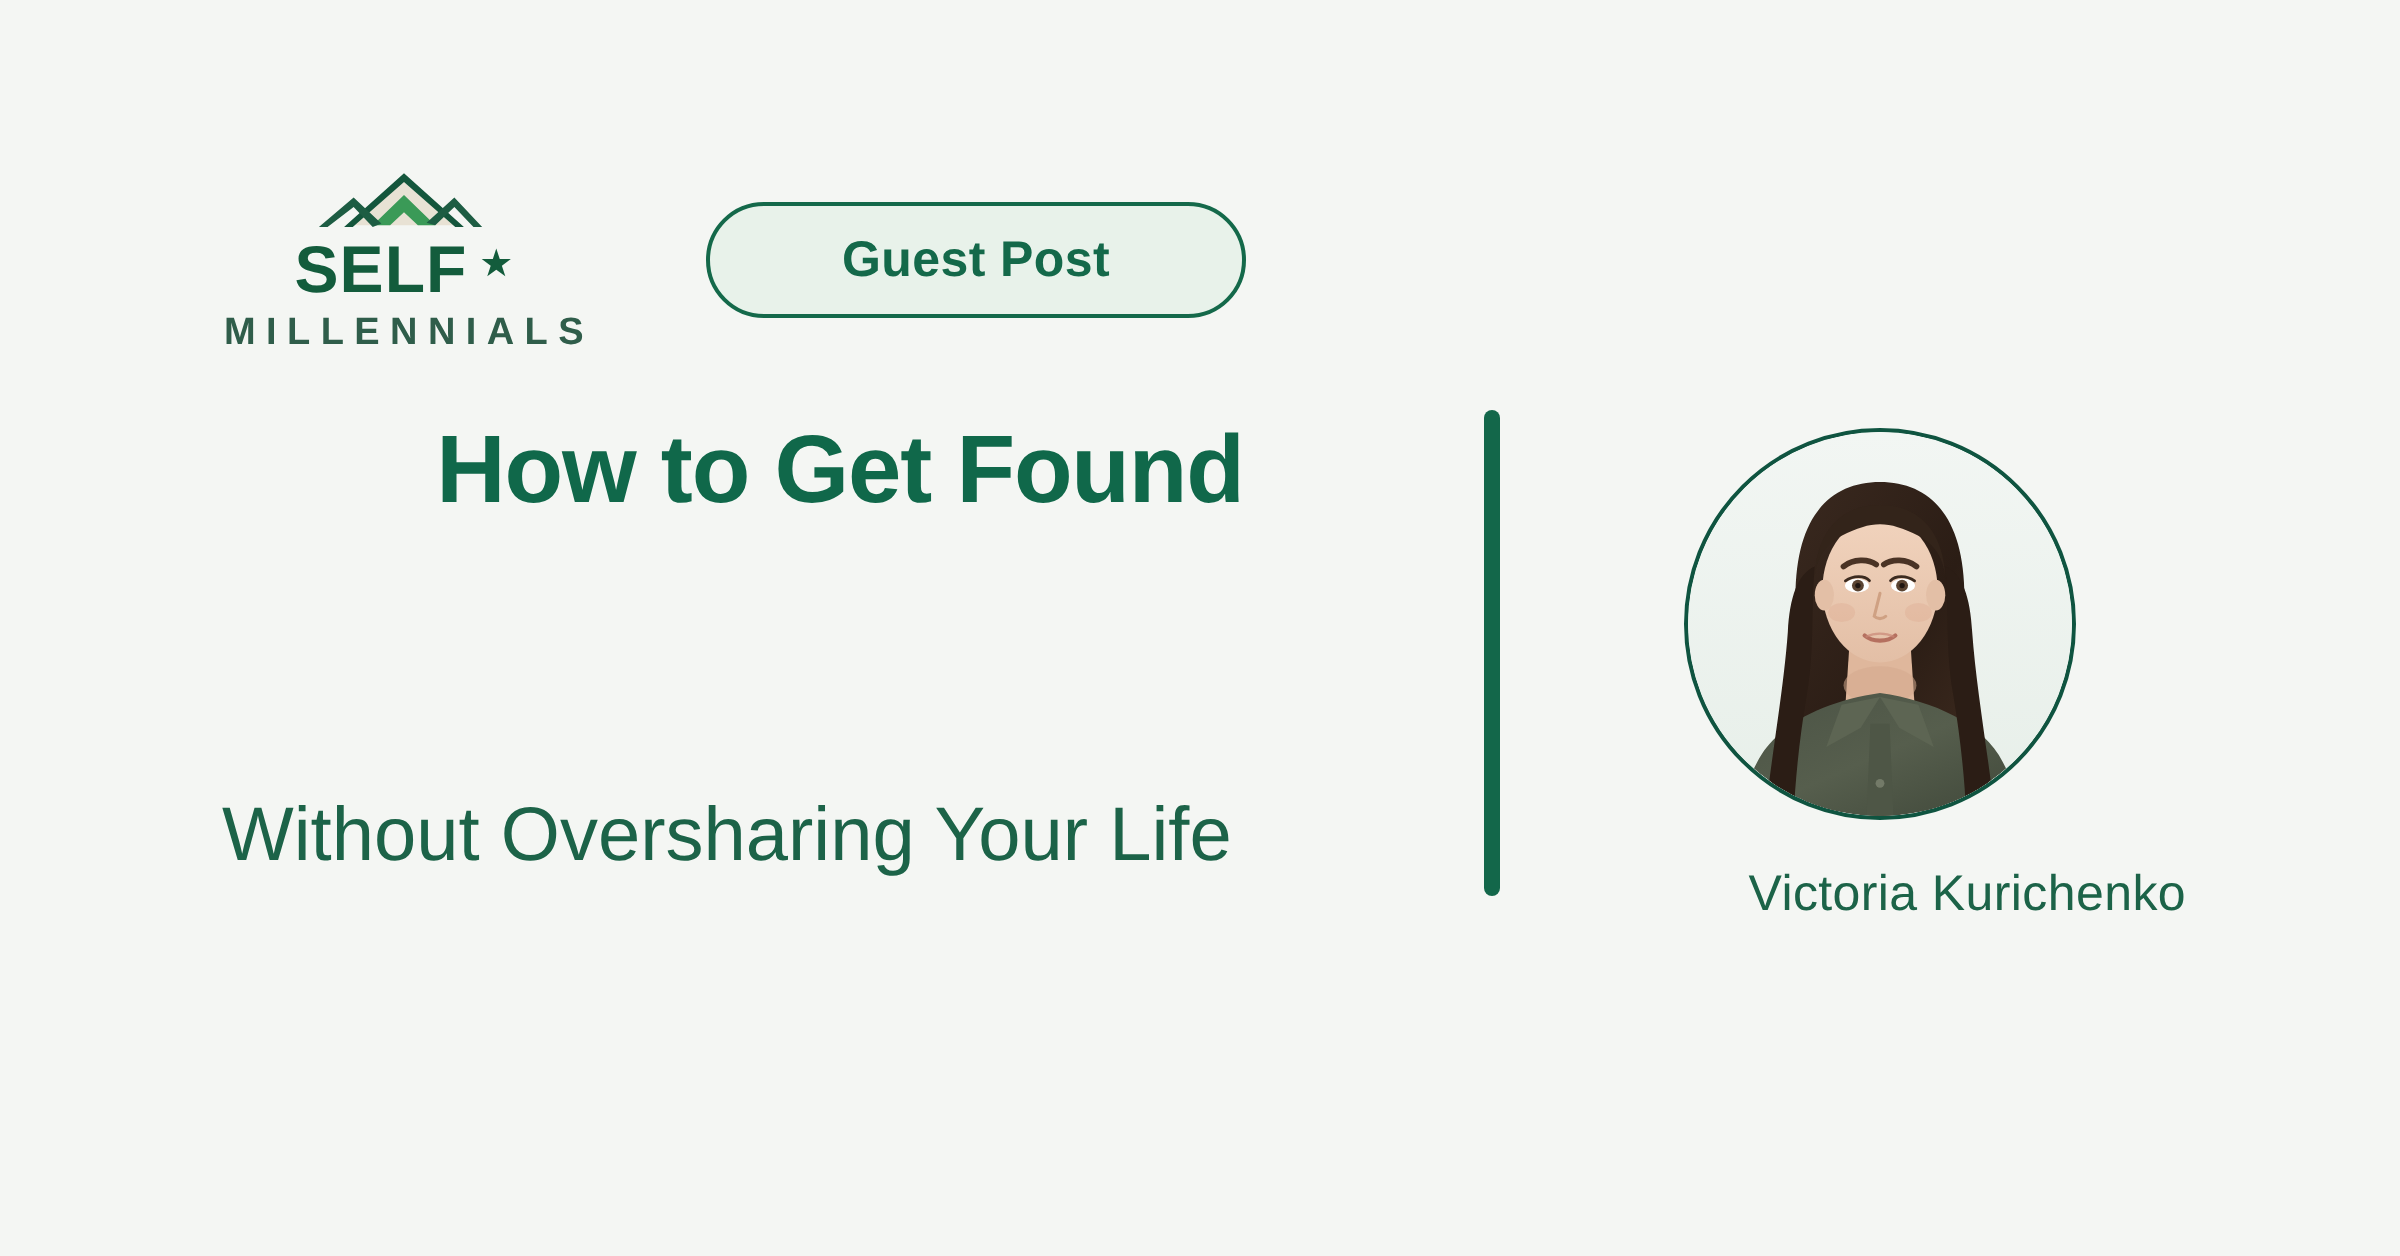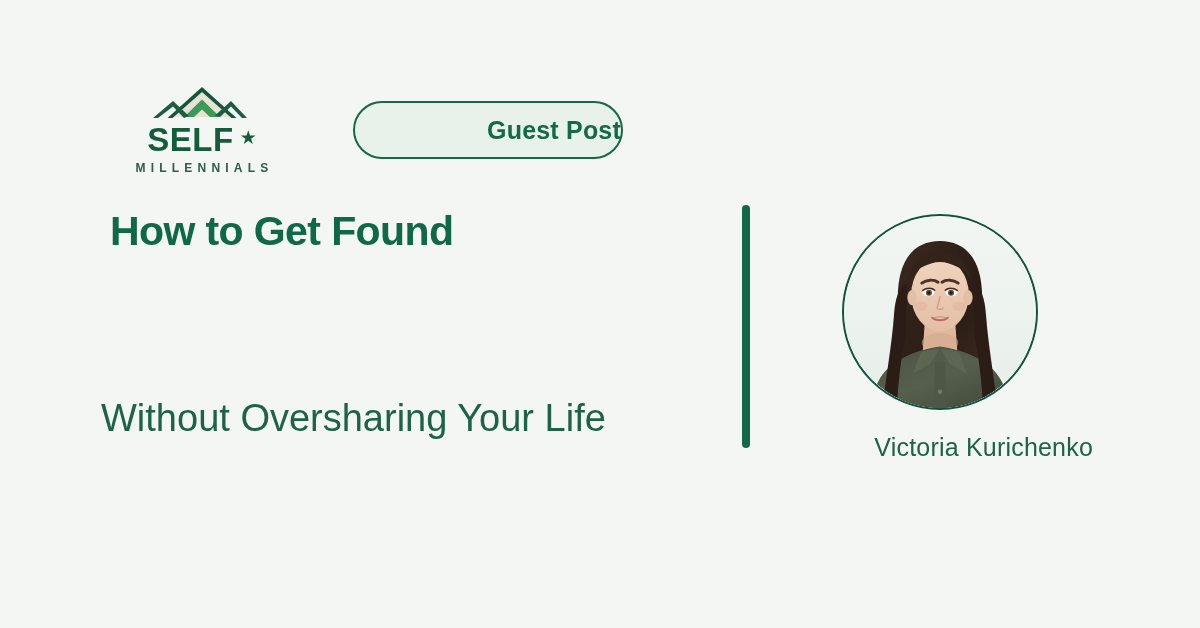--- a/index.html
+++ b/index.html
@@ -62,64 +62,65 @@
   .logo-star {
     color: #135c3c;
     font-size: 19px;
     line-height: 1;
     position: relative;
     top: -2px;
   }
   .logo-sub {
     font-family: "Liberation Sans", sans-serif;
     font-weight: bold;
-    font-size: 12px;
+    font-size: 19px;
     letter-spacing: 5.2px;
     color: #2f5d4a;
     margin-top: 6px;
     padding-left: 5px;
     line-height: 1;
   }
 
   .guest-pill {
     margin-left: 53px;
     width: 270px;
     height: 58px;
     border: 2px solid #14694a;
     border-radius: 29px;
     background: #e8f2ea;
     display: flex;
     align-items: center;
-    justify-content: flex-end;
+    justify-content: center;
     box-sizing: border-box;
   }
   .guest-pill-label {
     font-family: "Liberation Sans", sans-serif;
     font-weight: bold;
     font-size: 25px;
     color: #14694a;
     letter-spacing: 0.2px;
   }
 
   
   .headline {
     position: absolute;
     left: 110px;
     top: 203px;
     width: 620px;
     font-family: "Liberation Sans", sans-serif;
     font-weight: bold;
-    font-size: 41px;
+    font-size: 48px;
     line-height: 1.37;
     color: #10684a;
     letter-spacing: -0.6px;
+    text-align: center;
   }
   .subtitle {
     position: absolute;
-    left: 101px;
+    left: 111px;
     top: 396px;
     width: 640px;
     font-family: "Liberation Sans", sans-serif;
     font-weight: normal;
     font-size: 38px;
     line-height: 1.2;
     color: #1c6348;
     letter-spacing: 0px;
   }
 

